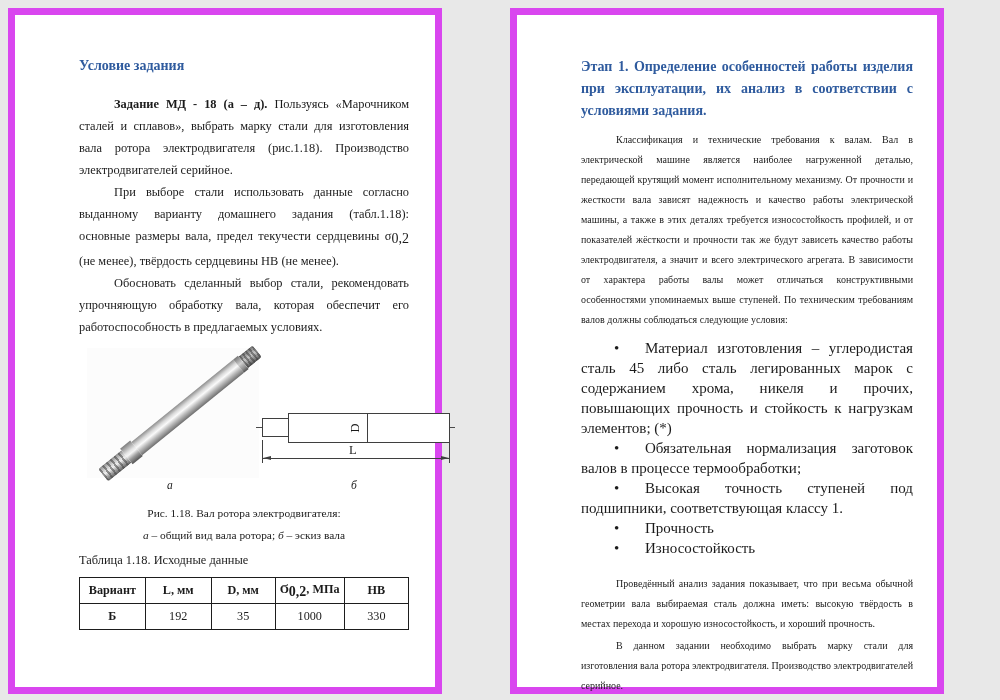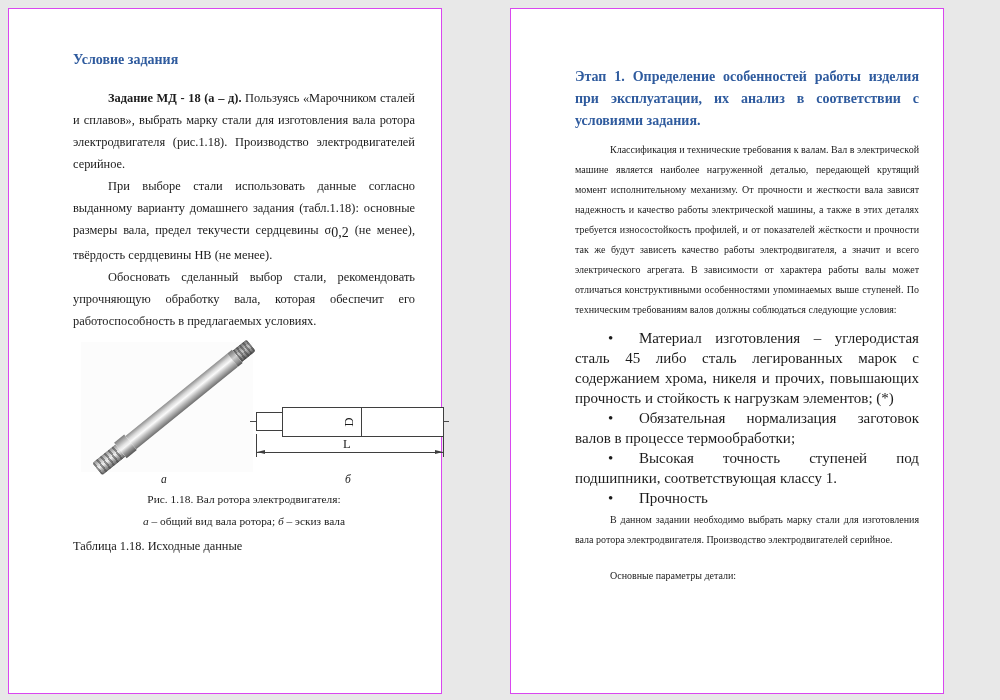--- a/index.html
+++ b/index.html
@@ -6,24 +6,24 @@
   html,body { width:1000px; height:700px; }
   body {
     background:#e8e8e8;
     font-family:"Liberation Serif","DejaVu Serif",serif;
     color:#1b1b1b;
     position:relative;
     overflow:hidden;
   }
   .page {
     position:absolute; top:8px; width:434px; height:686px;
-    background:#ffffff; border:1px solid #d946ef;
+    background:#ffffff; border:7px solid #d946ef;
   }
   .page-left  { left:8px;  padding:41px 26px 0 64px; }
-  .page-right { left:510px; padding:57px 24px 0 64px; }
+  .page-right { left:510px; padding:41px 24px 0 64px; }
 
   h1.doc-h { font-size:14px; font-weight:bold; line-height:20px; margin:0 0 17px 0; }
   h2.doc-h { font-size:14px; font-weight:bold; line-height:22px; text-align:justify; margin:0 0 8px 0; }
   .blue { color:#2f5b9e; }
 
   .page-left p.para  { font-size:12.4px; line-height:22px; text-align:justify; text-indent:35px; }
   .page-right p.para { font-size:10px; line-height:20px; text-align:justify; text-indent:35px; }
   .sub { font-size:14px; vertical-align:-3px; }
 
   
@@ -67,21 +67,21 @@
   .sk-ext-r { left:370px; top:94px; width:1.2px; height:23px; }
   .sk-lline { left:184px; top:112px; width:186px; height:1.2px; }
   .sk-arrow { position:absolute; width:0; height:0; border-top:2.6px solid transparent; border-bottom:2.6px solid transparent; }
   .sk-arrow.a-l { left:184px; top:110px; border-right:8px solid #3f3f3f; }
   .sk-arrow.a-r { left:362px; top:110px; border-left:8px solid #3f3f3f; }
   .sk-llabel { position:absolute; left:270px; top:97px; font-size:12.5px; }
   .fig-sub { position:absolute; top:133px; font-size:11.5px; font-style:italic; }
   .fig-sub.a { left:88px; }
   .fig-sub.b { left:272px; }
 
-  .caption { text-align:center; font-size:11.4px; line-height:22px; margin-top:2px; }
+  .caption { text-align:center; font-size:11.4px; line-height:22px; margin-top:10px; }
   .caption .it { font-style:italic; }
 
   .table-title { text-align:left; font-size:12.4px; line-height:22px; margin-top:3px; }
 
   table.data { width:100%; border-collapse:collapse; margin-top:6px; }
   table.data th, table.data td {
     border:1.3px solid #1d1d1d; height:26px; text-align:center;
     font-size:12.2px; vertical-align:middle;
   }
   table.data th { font-weight:bold; }
@@ -134,29 +134,49 @@
     <div class="fig-sub b">б</div>
   </div>
 
   <div class="caption">
     <div>Рис. 1.18. Вал ротора электродвигателя:</div>
     <div><span class="it">а</span><span> – общий вид вала ротора; </span><span class="it">б</span><span> – эскиз вала</span></div>
   </div>
 
   <div class="table-title">Таблица 1.18. Исходные данные</div>
 
+  <table class="data">
+    <tbody>
+        <tr>
+      <th class="c1">Вариант</th>
+      <th class="c2">L, мм</th>
+      <th class="c3">D, мм</th>
+      <th class="c4"><span>Ϭ</span><span class="sub">0,2</span><span>, МПа</span></th>
+      <th class="c5">НВ</th>
+    </tr>
+    <tr>
+      <td class="variant">Б</td>
+      <td>192</td>
+      <td>35</td>
+      <td>1000</td>
+      <td>330</td>
+    </tr>
+  </tbody>
+    </table>
 </div>
 
 <div class="page page-right">
   <h2 class="doc-h blue">Этап 1. Определение особенностей работы изделия при эксплуатации, их анализ в соответствии с условиями задания.</h2>
 
   <p class="para">Классификация и технические требования к валам. Вал в электрической машине является наиболее нагруженной деталью, передающей крутящий момент исполнительному механизму. От прочности и жесткости вала зависят надежность и качество работы электрической машины, а также в этих деталях требуется износостойкость профилей, и от показателей жёсткости и прочности так же будут зависеть качество работы электродвигателя, а значит и всего электрического агрегата. В зависимости от характера работы валы может отличаться конструктивными особенностями упоминаемых выше ступеней. По техническим требованиям валов должны соблюдаться следующие условия:</p>
 
   <div class="bullets">
     <p class="bullet"><span class="bmark">•</span><span>Материал изготовления – углеродистая сталь 45 либо сталь легированных марок с содержанием хрома, никеля и прочих, повышающих прочность и стойкость к нагрузкам элементов; (*)</span></p>
     <p class="bullet"><span class="bmark">•</span><span>Обязательная нормализация заготовок валов в процессе термообработки;</span></p>
     <p class="bullet"><span class="bmark">•</span><span>Высокая точность ступеней под подшипники, соответствующая классу 1.</span></p>
     <p class="bullet"><span class="bmark">•</span><span>Прочность</span></p>
+    <p class="bullet"><span class="bmark">•</span><span>Износостойкость</span></p>
   </div>
 
+  <p class="para mt16">Проведённый анализ задания показывает, что при весьма обычной геометрии вала выбираемая сталь должна иметь: высокую твёрдость в местах перехода и хорошую износостойкость, и хороший прочность.</p>
   <p class="para mt14">В данном задании необходимо выбрать марку стали для изготовления вала ротора электродвигателя. Производство электродвигателей серийное.</p>
   <p class="para mt16">Основные параметры детали:</p>
 </div>
 
 </body></html>

